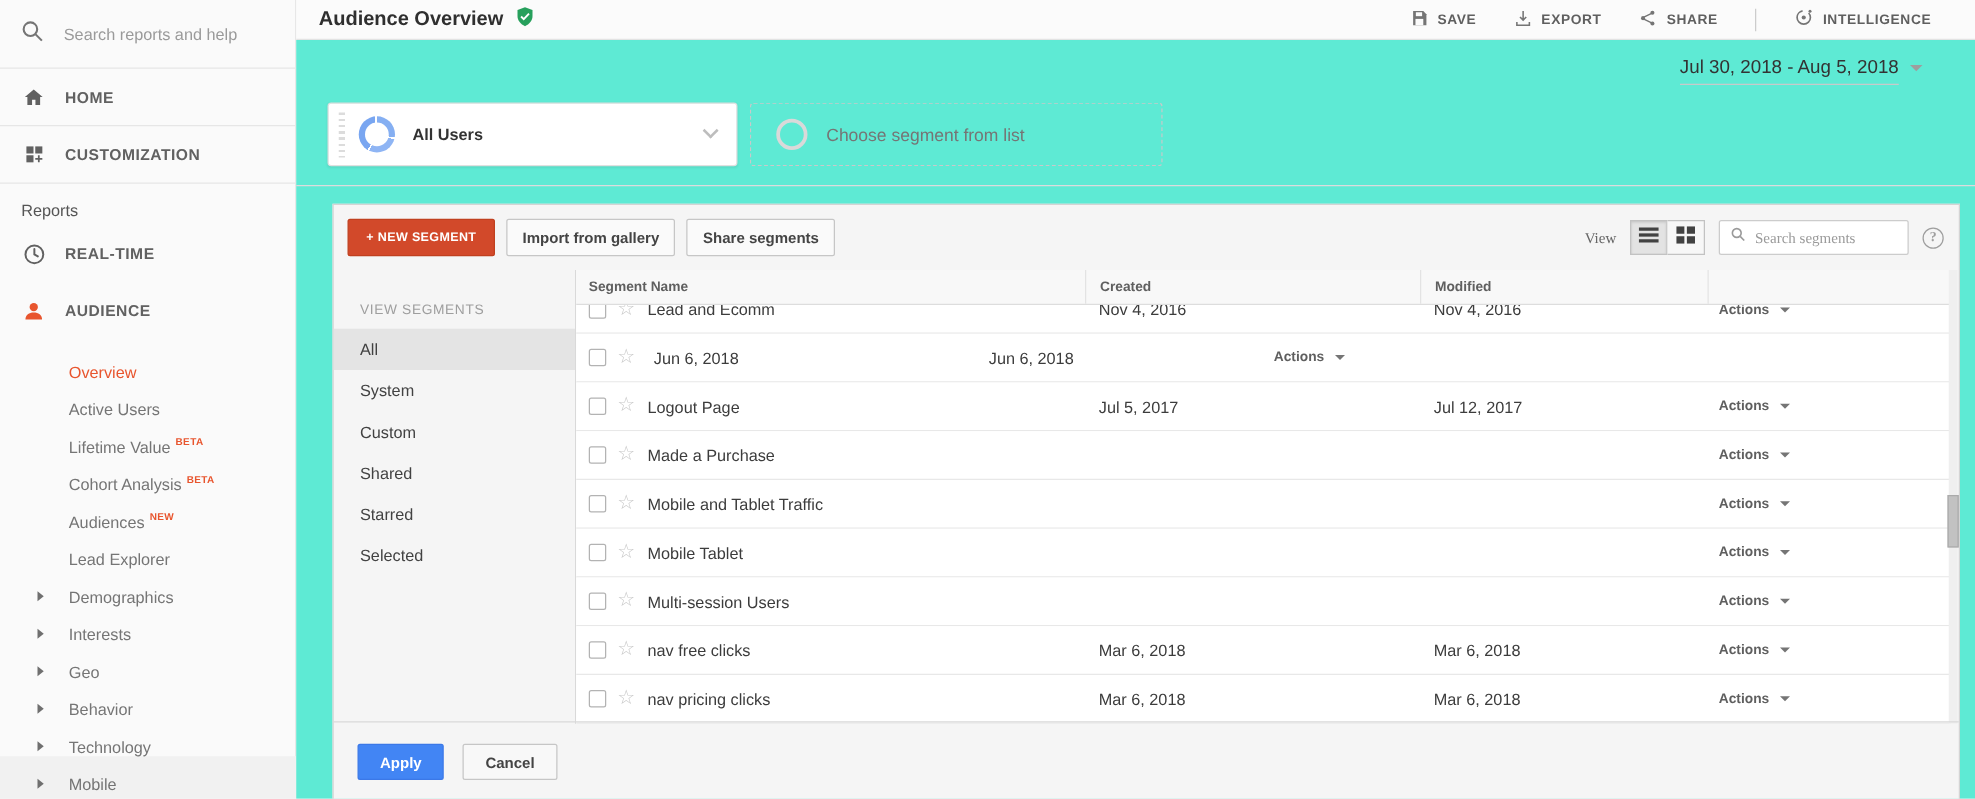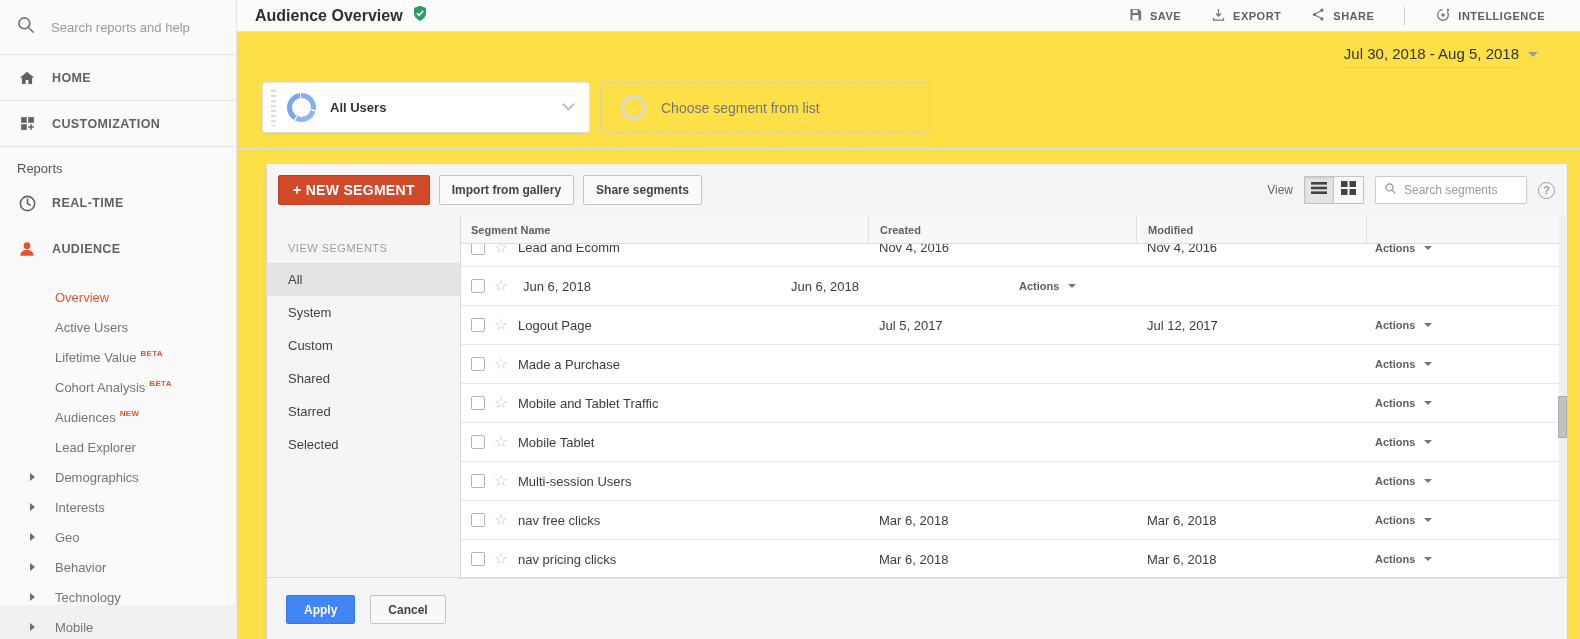--- a/index.html
+++ b/index.html
@@ -25,21 +25,21 @@
 
   
   .main { position:absolute; left:237px; top:0; width:1343px; height:639px; }
   .topbar { height:32px; background:#fbfbfb; border-bottom:1px solid #e3e3e3; display:flex; align-items:center; justify-content:space-between; padding:0 35px 0 18px; }
   .title-wrap { display:flex; align-items:center; gap:9px; }
   .page-title { font-size:16px; font-weight:bold; color:#2f2f2f; }
   .top-actions { display:flex; align-items:center; gap:30px; }
   .ta-btn { display:flex; align-items:center; gap:7px; font-size:11px; font-weight:bold; color:#5f5f5f; letter-spacing:.5px; cursor:pointer; }
   .ta-divider { width:1px; height:18px; background:#ccc; }
 
-  .content { position:absolute; top:32px; left:0; right:0; bottom:0; background:#fde047; }
+  .content { position:absolute; top:32px; left:0; right:0; bottom:0; background:#5eead4; }
   .date-row { position:absolute; top:13px; right:42px; display:flex; align-items:flex-start; gap:9px; cursor:pointer; }
   .date-text { font-size:15px; color:#333; border-bottom:1px solid #c9c9c9; padding-bottom:5px; }
   .dcaret { width:0; height:0; border-top:5px solid #9e9e9e; border-left:5px solid transparent; border-right:5px solid transparent; margin-top:7px; }
 
   
   .cards { position:absolute; top:50px; left:25px; display:flex; gap:10px;align-items:center; }
   .seg-card { width:328px; height:51px; background:#fff; border:1px solid #e0e0e0; border-radius:3px; box-shadow:0 1px 2px rgba(0,0,0,.07); display:flex; align-items:center; position:relative; cursor:pointer; }
   .drag { width:5px; height:36px; margin:0 11px 0 8px; background:repeating-linear-gradient(to bottom,#dcdcdc 0 2px,transparent 2px 5px); }
   .donut { width:29px; height:29px; border-radius:50%; position:relative; margin-right:14px; flex:none;
            background:conic-gradient(#85aff2 0 100deg,#fff 100deg 106deg,#8fb5f4 106deg 205deg,#fff 205deg 211deg,#79a6f1 211deg 353deg,#fff 353deg 360deg); }
@@ -49,23 +49,23 @@
   .choose-card { width:330px; height:51px; border:1px dashed #c9c9c9; border-radius:3px; display:flex; align-items:center; padding-left:20px; gap:15px; cursor:pointer; }
   .ring { width:25px; height:25px; border:3px solid #d9d9d9; border-radius:50%; flex:none; }
   .choose-lbl { font-size:14px; color:#757575; }
   .hdivider { position:absolute; top:116px; left:0; right:0; height:1px; background:#dcdcdc; }
 
   
   .panel { position:absolute; top:131px; left:29px; width:1302px; height:480px; background:#f5f5f5; border:1px solid #d4d4d4; }
   .p-toolbar { height:52px; display:flex; align-items:center; justify-content:space-between; padding:0 12px 0 11px; }
   .left-btns { display:flex; gap:9px; }
   .btn { height:30px; display:flex; align-items:center; border-radius:2px; cursor:pointer; }
-  .btn-red { background:#d2492a; border:1px solid #c0401f; color:#fff; font-weight:bold; font-size:14px; padding:0 14px; letter-spacing:.3px; }
+  .btn-red { background:#d2492a; border:1px solid #c0401f; color:#fff; font-weight:bold; font-size:10px; padding:0 14px; letter-spacing:.3px; }
   .btn-gray { background:#fafafa; border:1px solid #c6c6c6; color:#444; font-weight:bold; font-size:12px; padding:0 12px; }
-  .right-tools { display:flex; align-items:center; gap:11px; }
+  .right-tools { display:flex; align-items:center; gap:11px;font-family:Liberation Serif, serif; }
   .view-label { font-size:12px; color:#666; }
   .toggle { display:flex; }
   .tg { width:30px; height:28px; border:1px solid #c2c2c2; display:flex; align-items:center; justify-content:center; background:#f7f7f7; cursor:pointer; }
   .tg.sel { background:#e3e3e3; box-shadow:inset 0 1px 2px rgba(0,0,0,.12); }
   .tg + .tg { border-left:none; }
   .search-box { display:flex; align-items:center; background:#fff; border:1px solid #ccc; border-radius:2px; height:28px; width:152px; padding:0 8px; gap:7px; }
   .search-box input { border:none; outline:none; font-size:12px; color:#333; width:112px; font-family:inherit; }
   .search-box input::placeholder { color:#9a9a9a; }
   .help { width:17px; height:17px; border-radius:50%; border:1px solid #9e9e9e; color:#9e9e9e; font-size:11px; font-weight:bold; display:flex; align-items:center; justify-content:center; cursor:pointer; }
 

